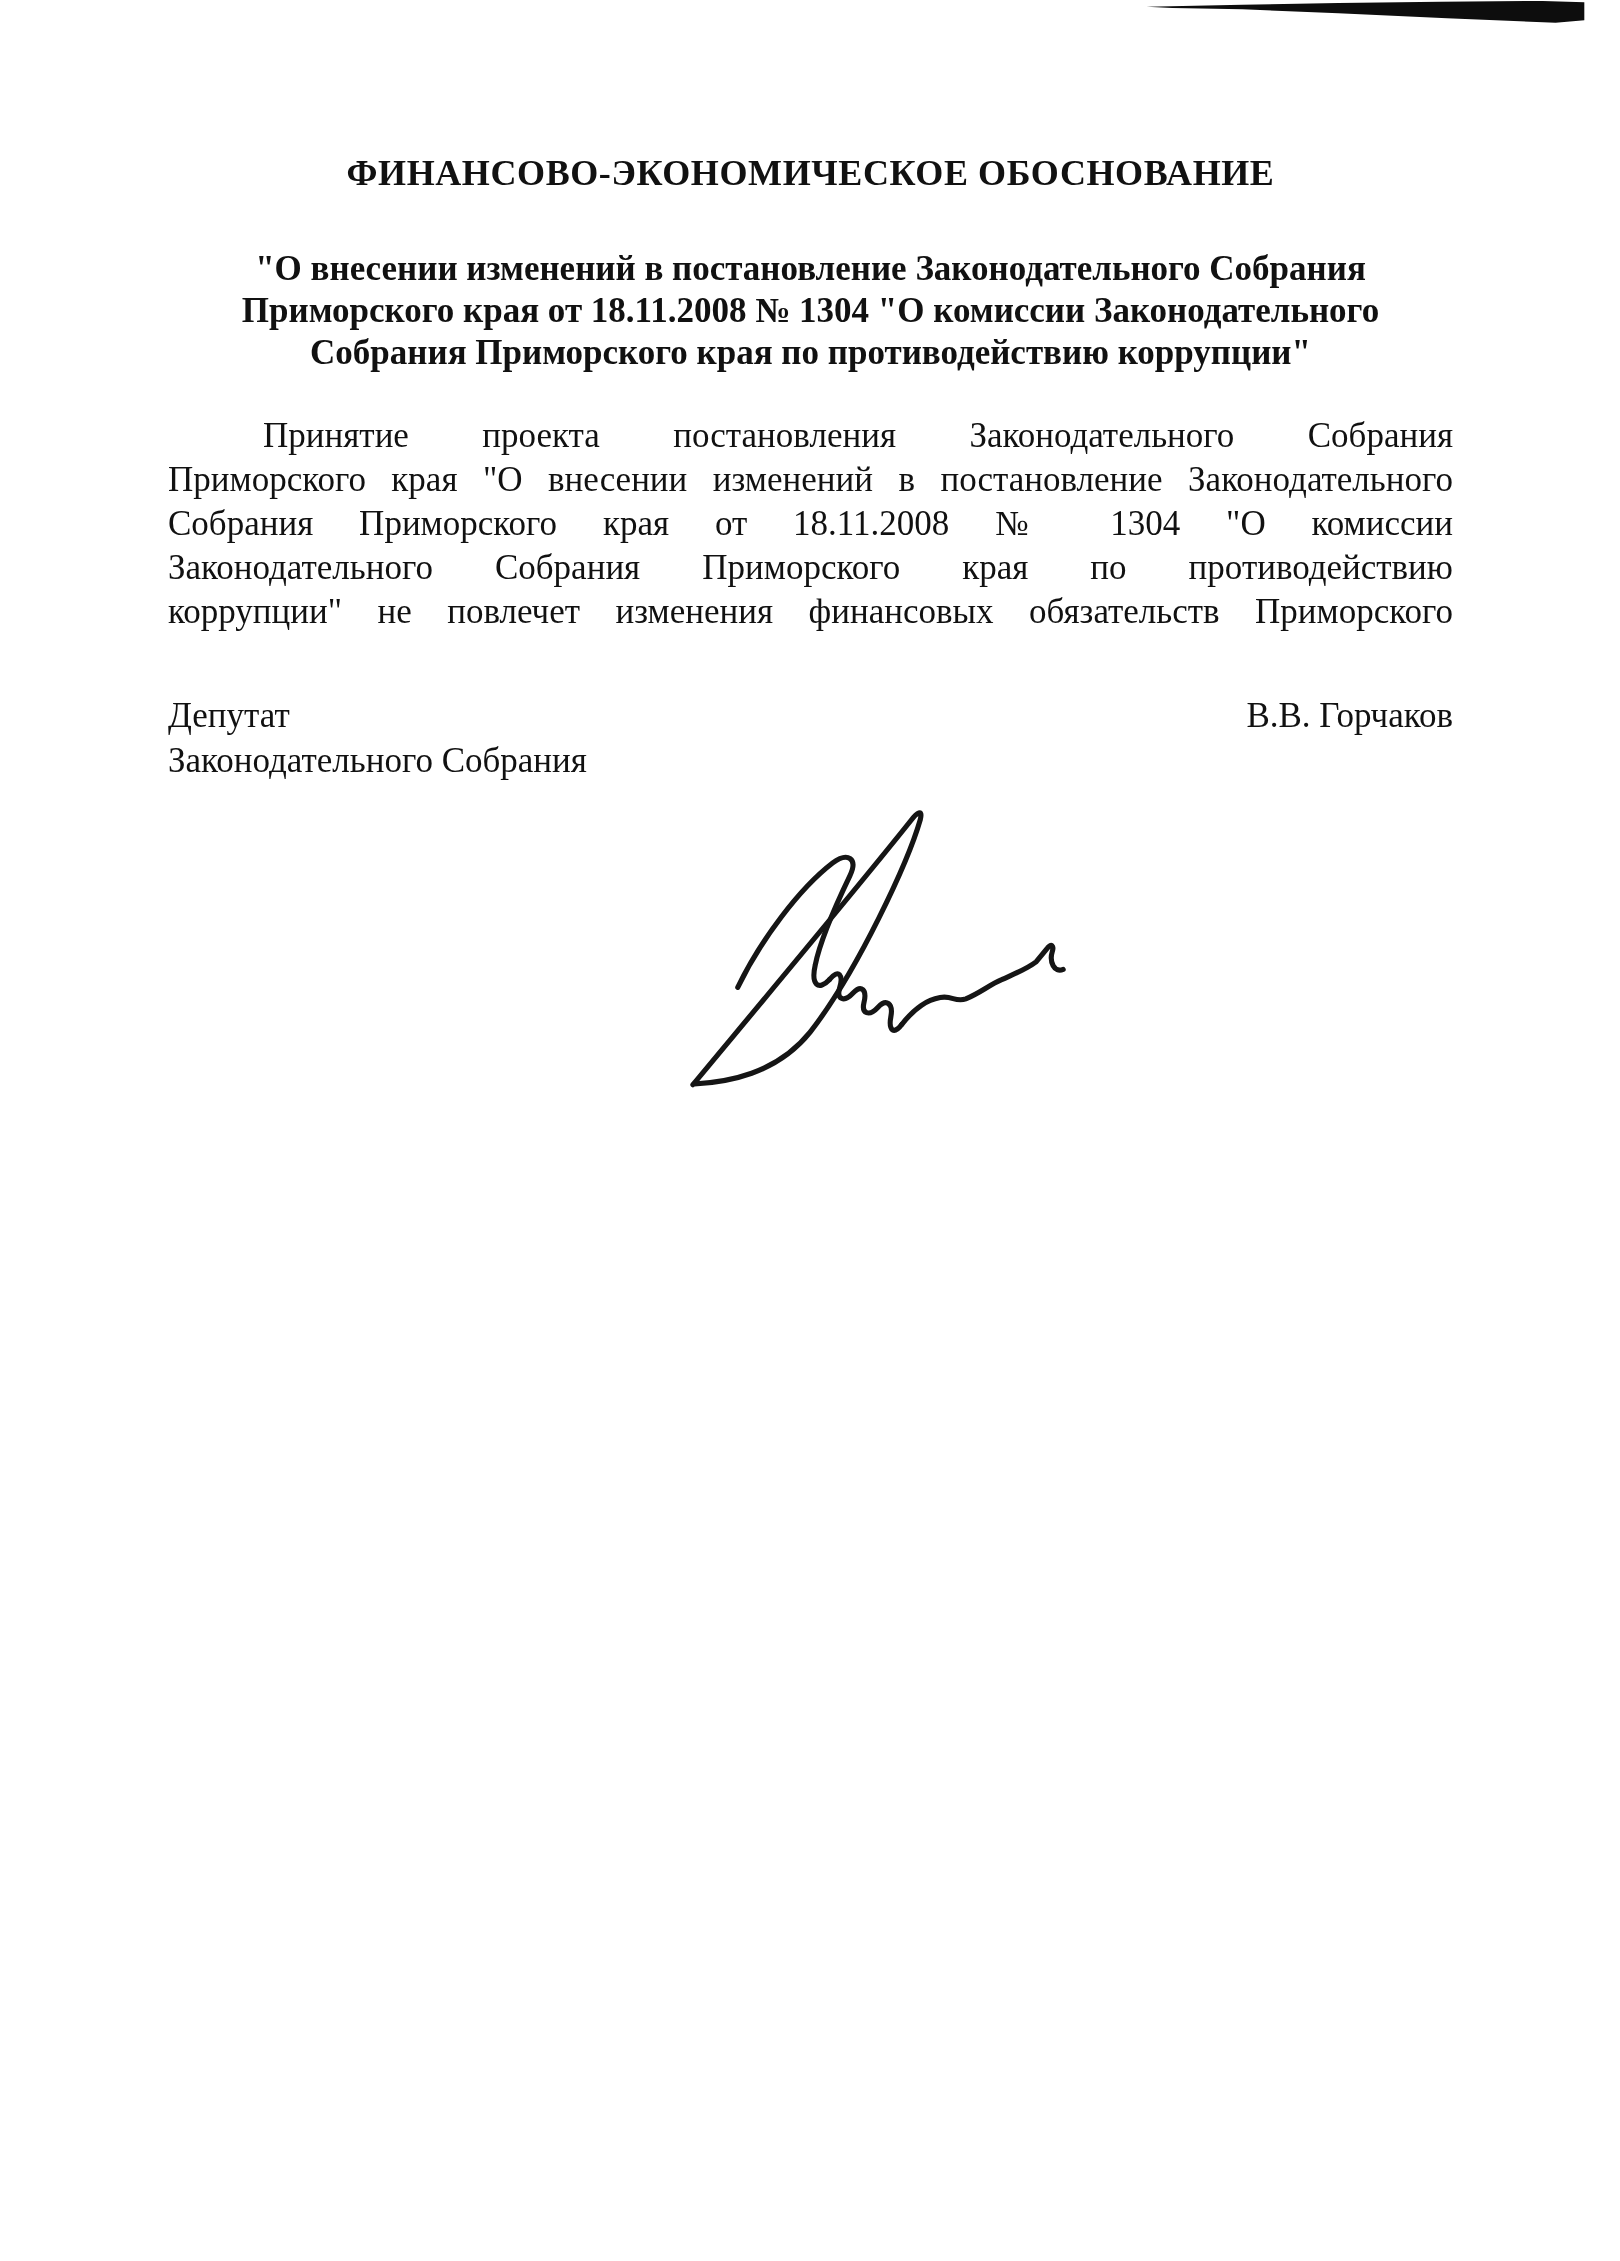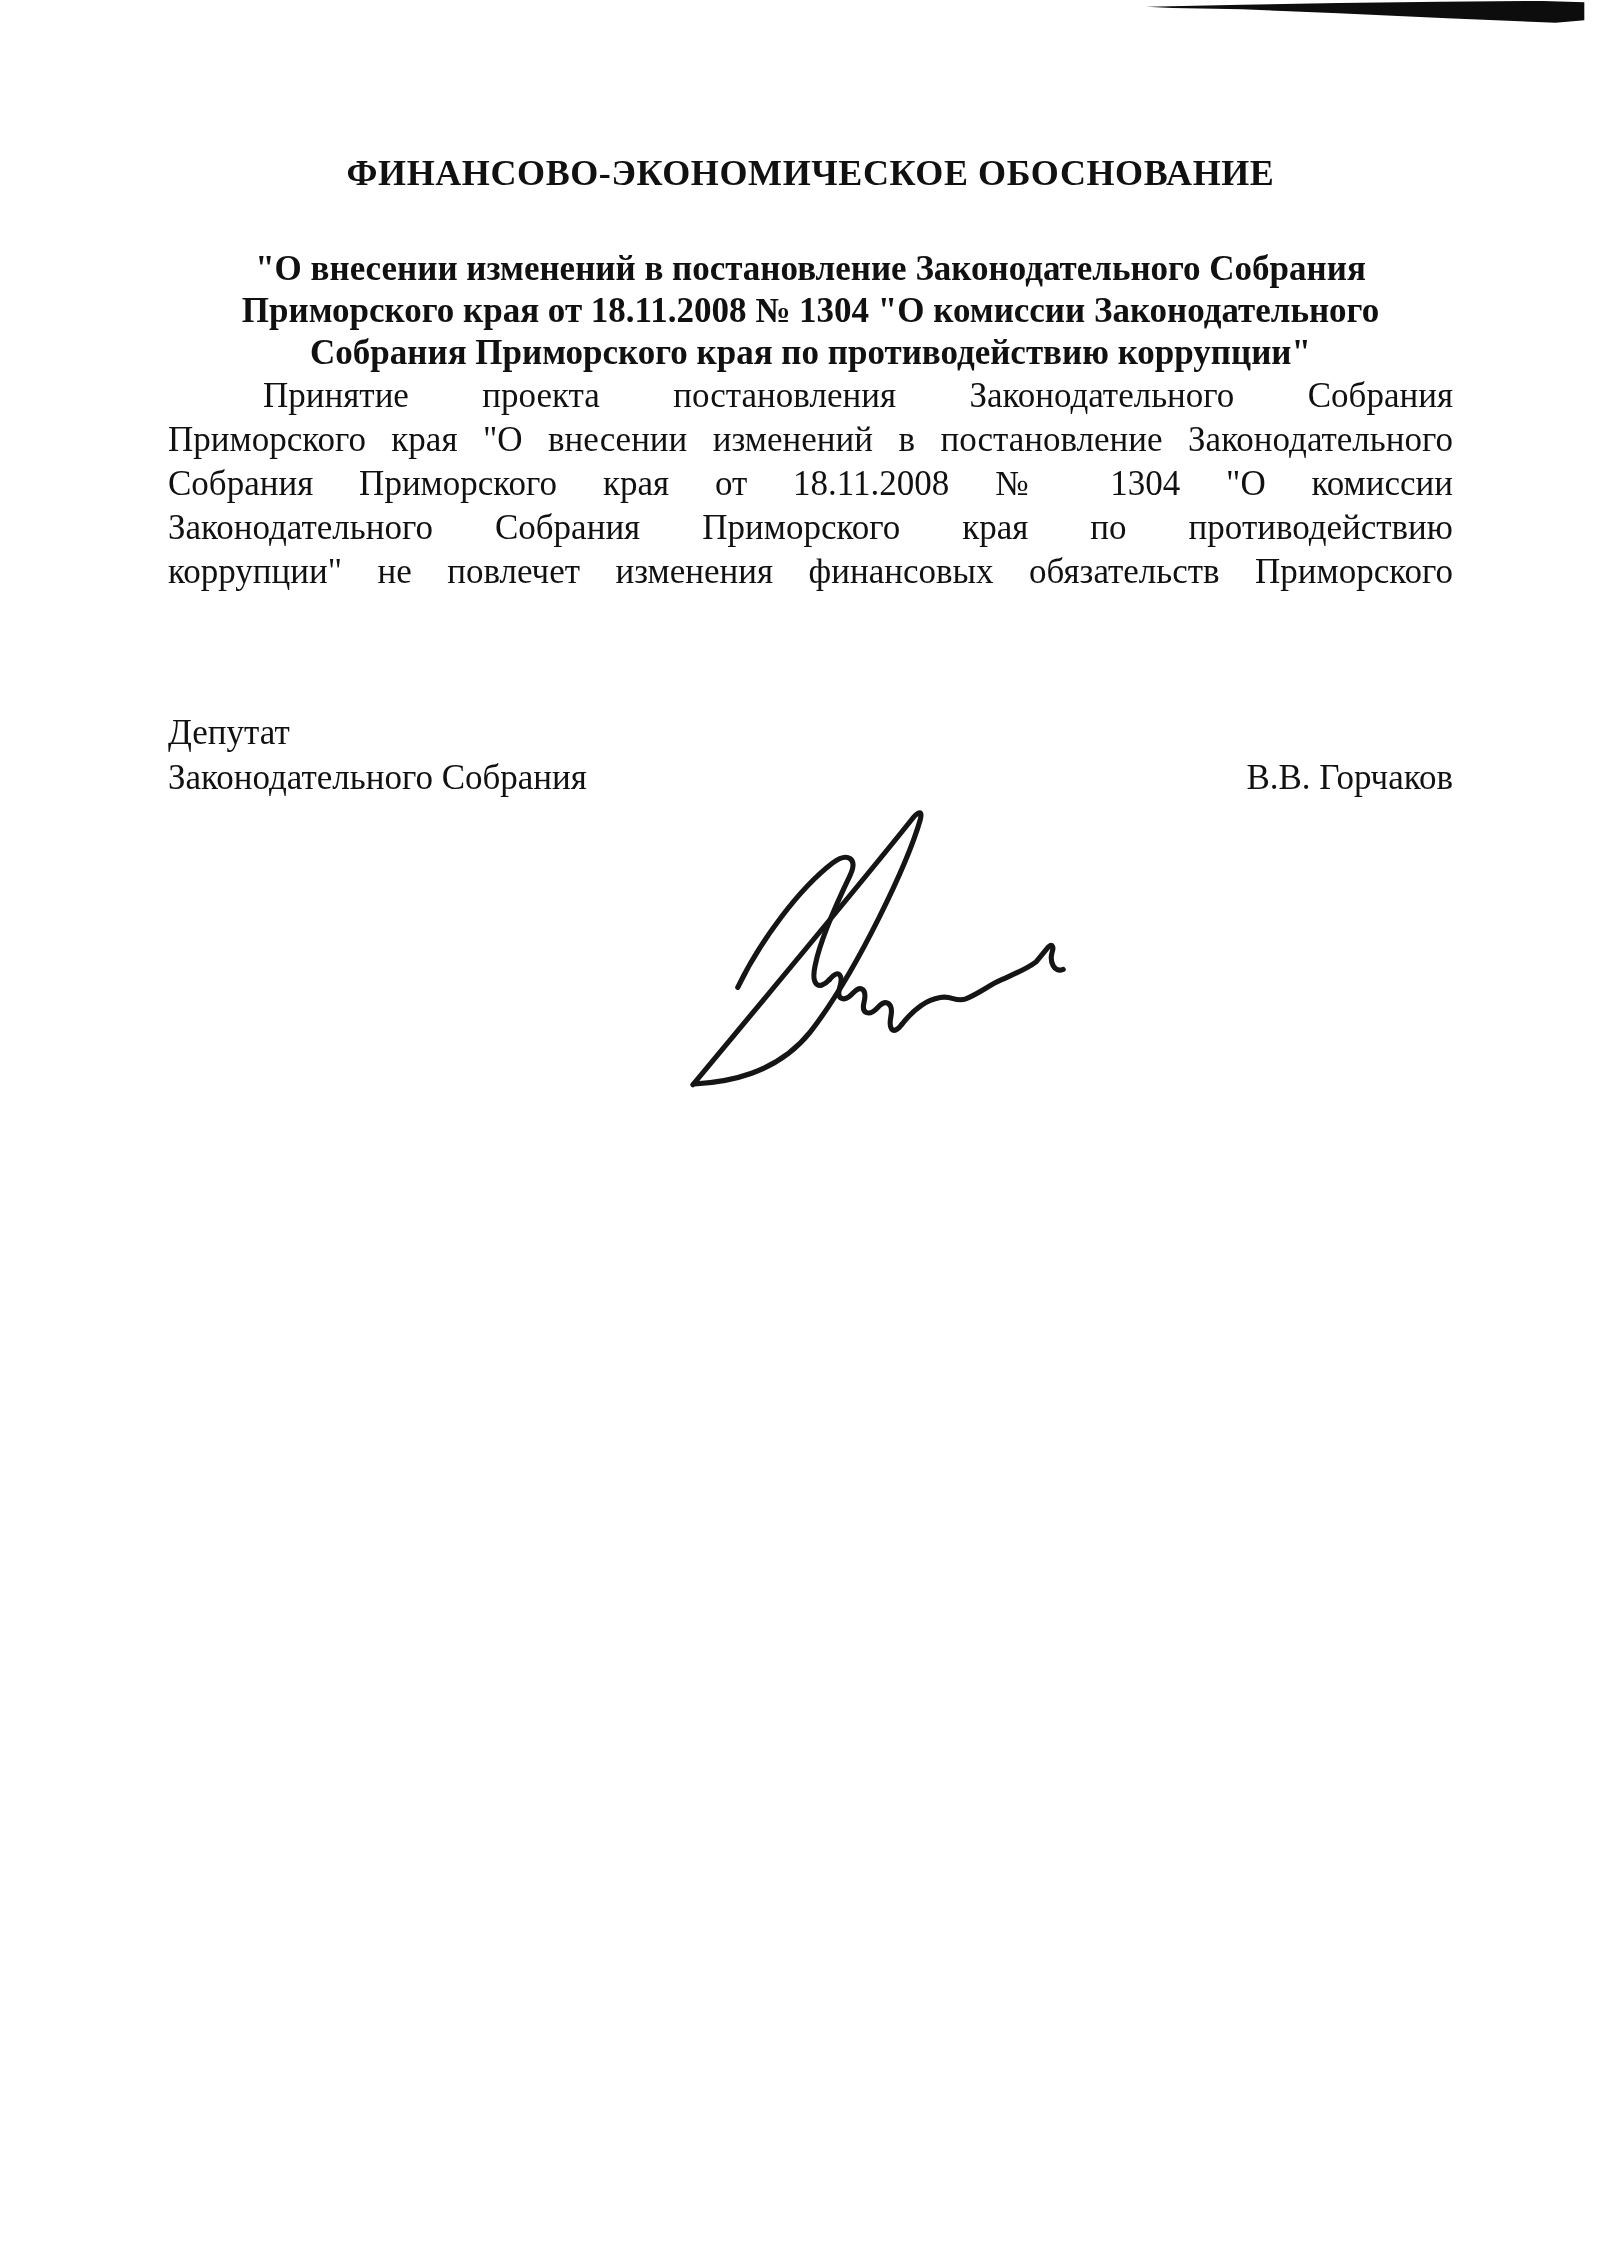--- a/index.html
+++ b/index.html
@@ -36,39 +36,40 @@
     margin-top: 51px;
   }
   .subtitle-line {
     font-size: 35px;
     line-height: 42px;
     font-weight: bold;
     text-align: center;
     white-space: nowrap;
   }
   .body-block {
+    margin-top: 40px;
     font-size: 35px;
   }
   .body-line {
     line-height: 44px;
     text-align: justify;
     text-align-last: justify;
     word-spacing: 1.3px;
   }
   .body-line.first {
     padding-left: 95px;
   }
   .body-line.last {
     text-align-last: left;
   }
   .signature-row {
-    margin-top: 116px;
+    margin-top: 59px;
     display: flex;
     justify-content: space-between;
-    align-items: flex-end;
+    align-items: flex-start;
   }
   .sign-role {
     font-size: 35px;
     line-height: 45px;
     white-space: nowrap;
   }
   .sign-name {
     font-size: 35px;
     line-height: 45px;
     white-space: nowrap;

